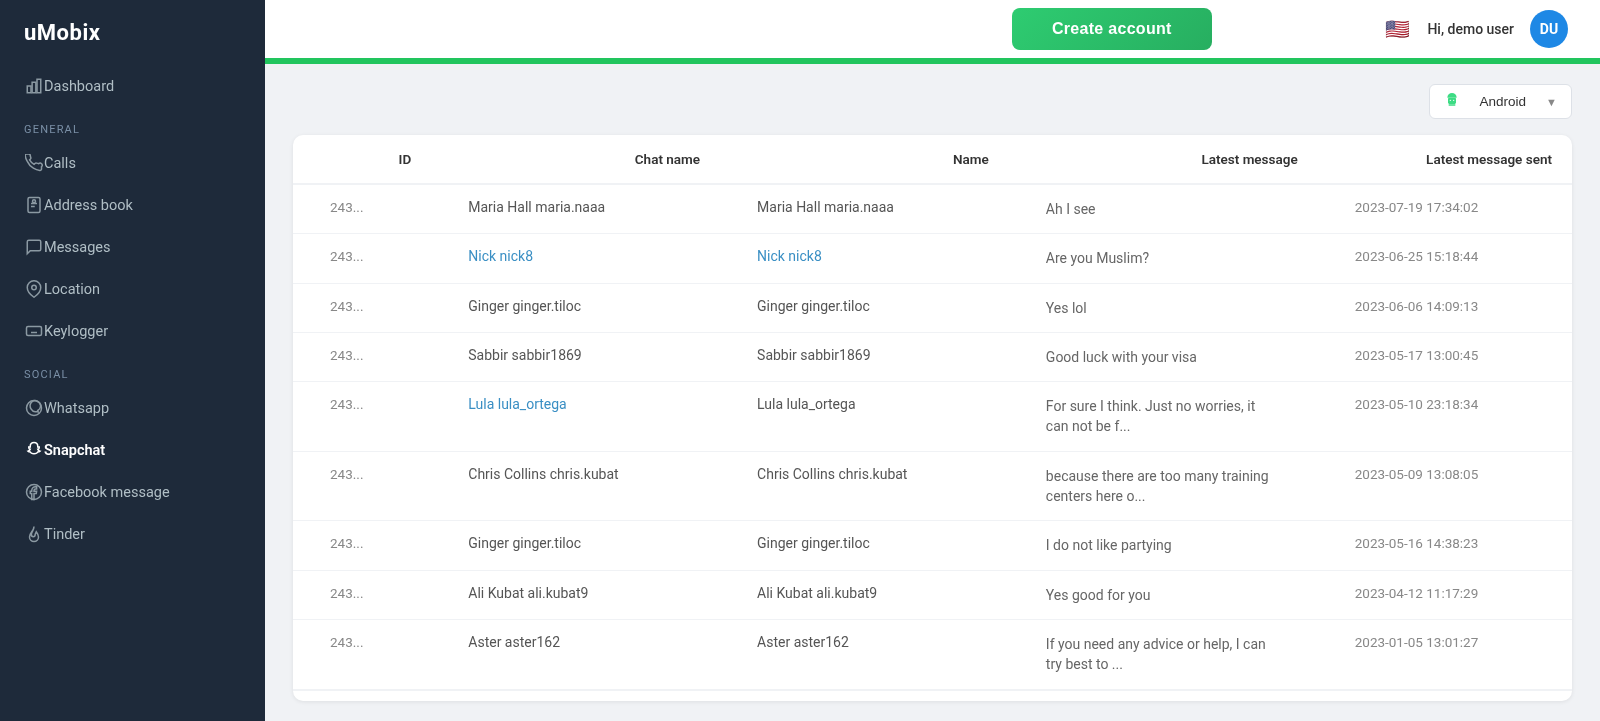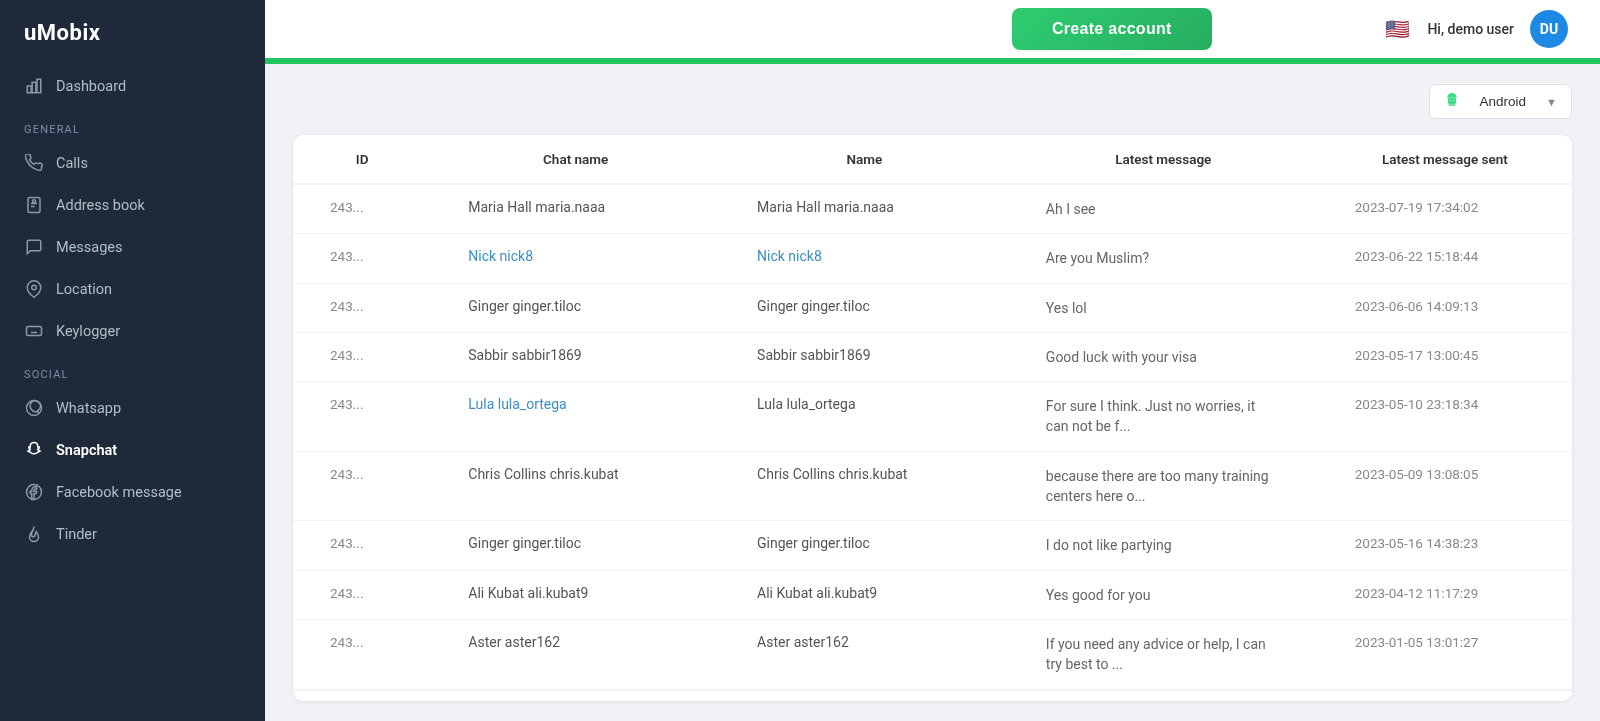--- a/index.html
+++ b/index.html
@@ -27,21 +27,20 @@
     .sidebar-section-label {
       font-size: 11px;
       color: #7a8fa6;
       text-transform: uppercase;
       letter-spacing: 1.2px;
       padding: 16px 24px 6px;
     }
     .sidebar-item {
       display: flex;
       align-items: center;
-      gap: 12px;
       padding: 11px 24px;
       font-size: 14.5px;
       color: #b0bec5;
       cursor: pointer;
       border-radius: 0;
       transition: background 0.15s;
     }
     .sidebar-item.active { color: #fff; font-weight: 600; }
     .sidebar-item .icon { width: 20px; height: 20px; display: flex; align-items: center; justify-content: center; opacity: 0.75; }
     .sidebar-item.active .icon { opacity: 1; }
@@ -120,21 +119,21 @@
     table {
       width: 100%;
       border-collapse: collapse;
       font-size: 14px;
     }
     thead tr {
       border-bottom: 2px solid #f0f2f5;
     }
     thead th {
       padding: 16px 20px;
-      text-align: center;
+      text-align: right;
       font-weight: 600;
       color: #333;
       font-size: 13.5px;
     }
     tbody tr {
       border-bottom: 1px solid #f0f2f5;
       transition: background 0.12s;
     }
     tbody td {
       padding: 14px 37px;
@@ -333,21 +332,21 @@
       <td class="chat-name black">Maria Hall maria.naaa</td>
       <td class="name-col black">Maria Hall maria.naaa</td>
       <td class="message-col">Ah I see</td>
       <td class="date-col">2023-07-19 17:34:02</td>
     </tr>
             <tr>
       <td class="id-col">243...</td>
       <td class="chat-name">Nick nick8</td>
       <td class="name-col">Nick nick8</td>
       <td class="message-col">Are you Muslim?</td>
-      <td class="date-col">2023-06-22 15:18:44</td>
+      <td class="date-col">2023-06-25 15:18:44</td>
     </tr>
             <tr>
       <td class="id-col">243...</td>
       <td class="chat-name black">Ginger ginger.tiloc</td>
       <td class="name-col black">Ginger ginger.tiloc</td>
       <td class="message-col">Yes lol</td>
       <td class="date-col">2023-06-06 14:09:13</td>
     </tr>
             <tr>
       <td class="id-col">243...</td>

